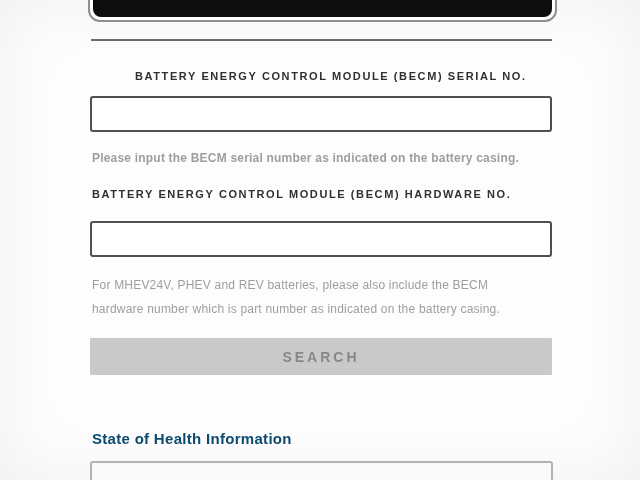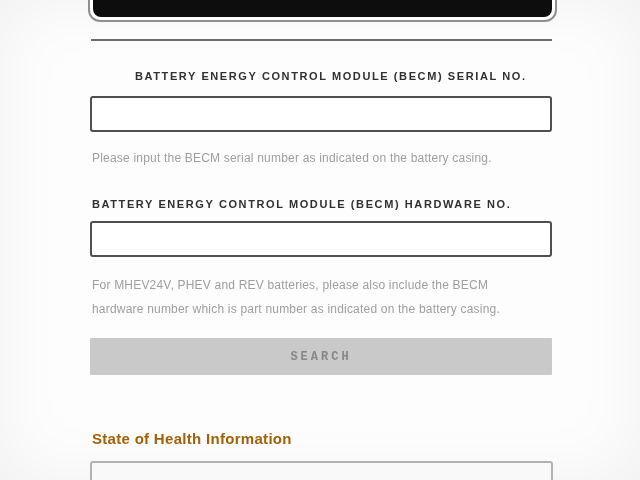--- a/index.html
+++ b/index.html
@@ -40,21 +40,21 @@
   .field-label {
     position: absolute;
     left: 92px;
     font-size: 11px;
     font-weight: bold;
     letter-spacing: 1.6px;
     color: #303030;
     white-space: nowrap;
   }
   .label-serial   { top: 70px; padding-left: 43px; }
-  .label-hardware { top: 198px; }
+  .label-hardware { top: 188px; }
 
   .text-input {
     position: absolute;
     left: 90px;
     width: 462px; height: 36px;
     border: 2px solid #4f4f4f;
     border-radius: 3px;
     background: #ffffff;
     box-sizing: border-box;
     padding: 0 8px;
@@ -66,45 +66,45 @@
   .input-serial   { top: 96px; }
   .input-hardware { top: 221px; }
 
   .helper {
     position: absolute;
     left: 92px;
     font-size: 12px;
     color: #9e9e9e;
     letter-spacing: 0.2px;
   }
-  .helper-serial   { top: 151px; width: 450px; }
+  .helper-serial   { top: 151px; width: 450px; font-weight: bold; }
   .helper-hardware { top: 273px; width: 448px; line-height: 24px; }
 
   .search-btn {
     position: absolute;
     left: 90px; top: 338px;
     width: 462px; height: 37px;
     background: #c9c9c9;
     border: none;
     border-radius: 1px;
     color: #878787;
-    font-size: 12px;
+    font-size: 14px;
     font-weight: bold;
     letter-spacing: 3px;
     text-align: center;
-    font-family: Liberation Mono, monospace;
+    font-family: Liberation Sans, sans-serif;
     cursor: pointer;
   }
 
   .soh-heading {
     position: absolute;
     left: 92px; top: 430px;
     font-size: 15px;
     font-weight: bold;
-    color: #a16207;
+    color: #0c4a6e;
     letter-spacing: 0.3px;
   }
 
   .bottom-box {
     position: absolute;
     left: 90px; top: 461px;
     width: 463px; height: 44px;
     border: 2px solid #b2b2b2;
     border-radius: 3px;
     background: #f9f9f9;

